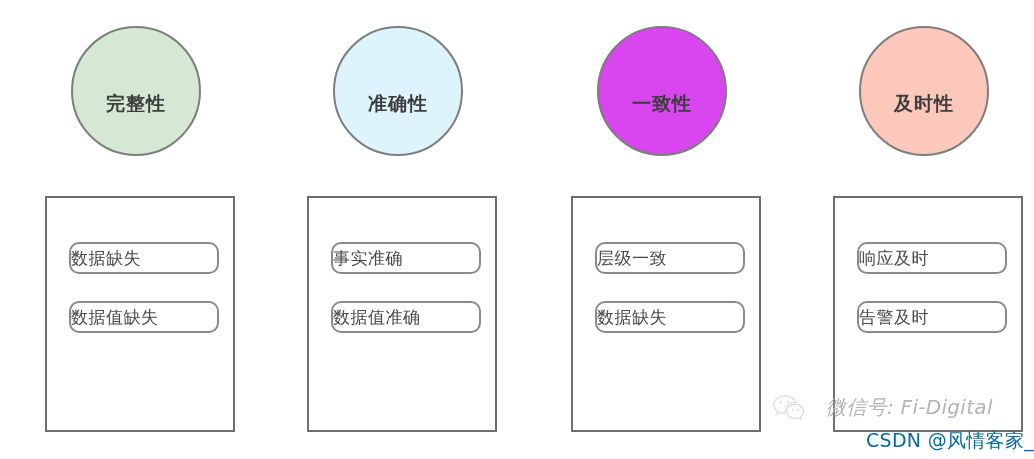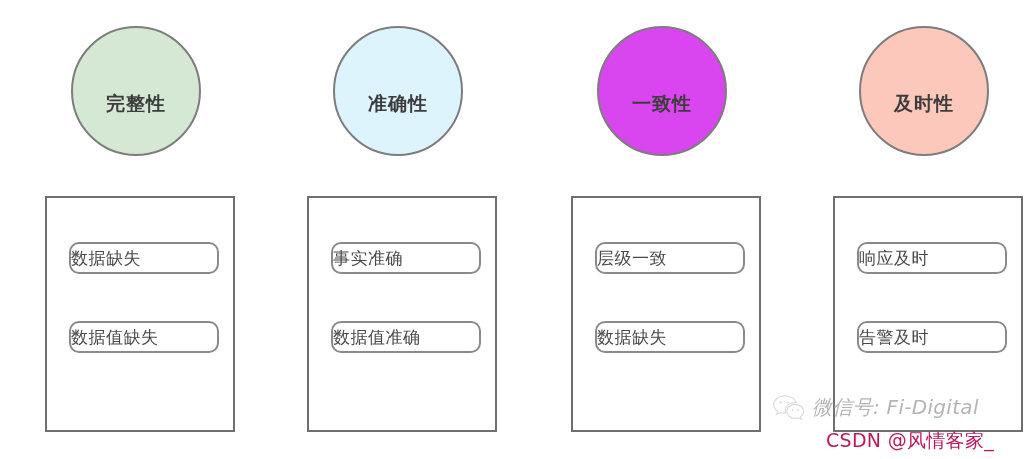--- a/index.html
+++ b/index.html
@@ -74,62 +74,62 @@
     height: 32px;
     border: 2px solid #8a8a8a;
     border-radius: 10px;
     background: #ffffff;
     box-sizing: border-box;
     display: flex;
     align-items: center;
     justify-content: flex-start;
   }
   .pill-0 { top: 44px; }
-  .pill-1 { top: 123px; }
+  .pill-1 { top: 103px; }
   .pill-label {
     font-size: 17px;
     color: #4a4a4a;
     letter-spacing: 0.5px;
     line-height: 1;
     white-space: nowrap;
     user-select: none;
   }
 
   
   .watermark {
     position: absolute;
     left: 772px;
     top: 393px;
     display: flex;
     align-items: center;
-    gap: 6px;
+    gap: 20px;
     pointer-events: none;
     text-align: center;
   }
   .wechat-icon {
     width: 34px;
     height: 28px;
     flex: 0 0 auto;
     opacity: 0.55;
   }
   .wm-handle {
     font-family: "DejaVu Sans", "Liberation Sans", sans-serif;
     font-size: 20px;
     font-style: italic;
     color: #b4b4b4;
     white-space: nowrap;
     letter-spacing: 0.3px;
   }
   .wm-csdn {
     position: absolute;
-    left: 826px;
+    left: 866px;
     top: 428px;
     font-family: "DejaVu Sans", "Liberation Sans", sans-serif;
     font-size: 19px;
-    color: #be185d;
+    color: #0369a1;
     white-space: nowrap;
     pointer-events: none;
     letter-spacing: 0.3px;
   }
 </style>
 </head>
 <body>
 
 <div id="canvas">
 

